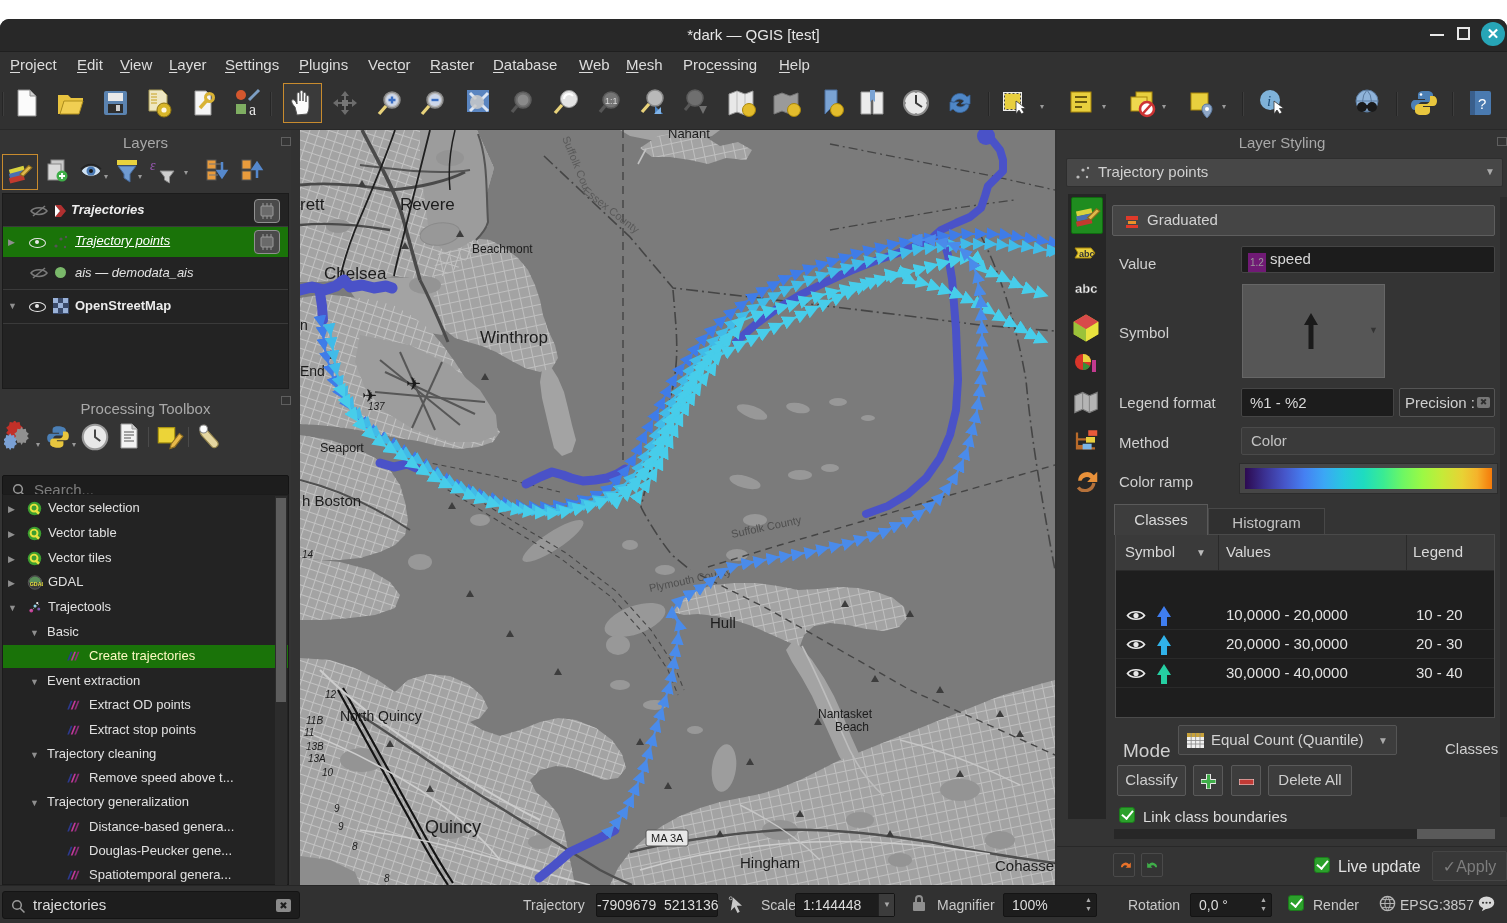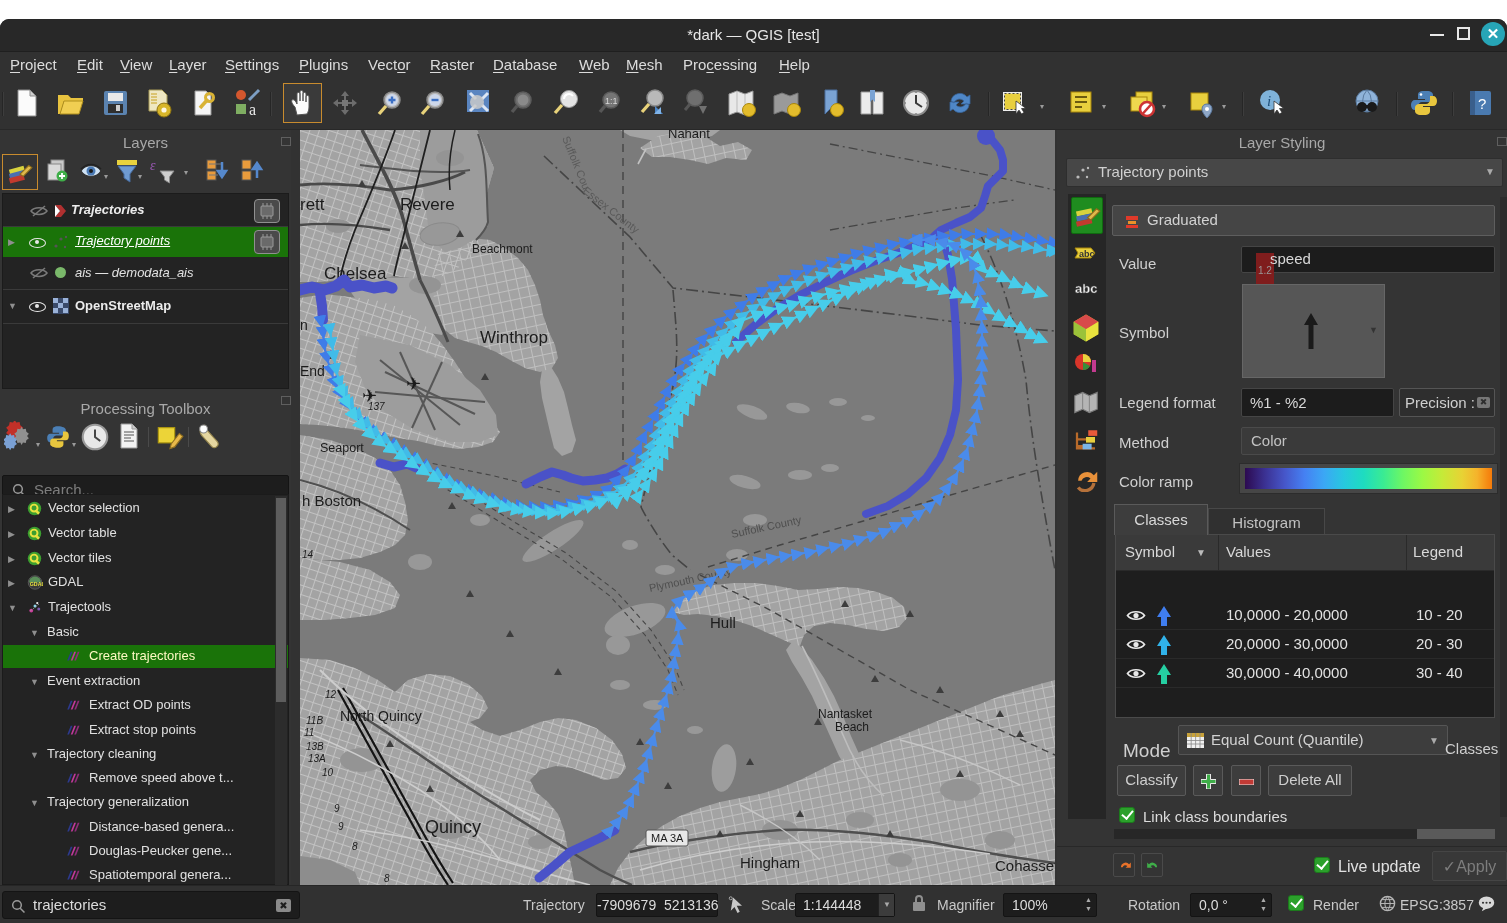--- a/index.html
+++ b/index.html
@@ -548,21 +548,21 @@
         <div class="cmb" style="left:55px;top:75px;width:383px;height:31px;background:#454545;border-color:#5e5e5e">
           <svg class="abs" style="left:12px;top:8px" width="15" height="14">
             <rect x="1" y="2" width="12" height="4" fill="#e03a2a"></rect>
             <rect x="3" y="7" width="8" height="3" fill="#e8912a"></rect>
             <rect x="1" y="11" width="12" height="3" fill="#e03a2a"></rect>
           </svg>
           <span class="abs" style="left:34px;top:5px;font-size:15px">Graduated</span>
         </div>
         <div class="lbl" style="left:62px;top:125px;font-size:15px">Value</div>
         <div class="inp" style="left:184px;top:116px;width:254px;height:27px">
-          <span class="abs" style="left:14px;top:6px;font-size:10px;color:#999;background:#7f1d1d;padding:12px 2px">1.2</span>
+          <span class="abs" style="left:6px;top:6px;font-size:10px;color:#999;background:#701a75;padding:4px 2px">1.2</span>
           <span class="abs" style="left:28px;top:3px;font-size:15px">speed</span>
         </div>
         <div class="lbl" style="left:62px;top:194px;font-size:15px">Symbol</div>
         <div class="abs" style="left:185px;top:154px;width:143px;height:94px;background:#565656;border:1px solid #666">
           <svg class="abs" style="left:57px;top:26px" width="22" height="40" viewBox="0 0 22 40">
             <path d="M11 2L18 14H13.5V38H8.5V14H4z" fill="#1a1a1a"></path>
           </svg>
           <span class="abs" style="right:6px;top:40px;color:#333;font-size:9px">▼</span>
         </div>
         <div class="lbl" style="left:62px;top:264px;font-size:15px">Legend format</div>
@@ -620,21 +620,21 @@
                 <circle cx="10" cy="6.5" r="2.6" fill="#e8e8e8"></circle>
               </svg></span>
             <svg class="abs" style="left:40px;top:4px" width="16" height="22" viewBox="0 0 16 22">
               <path d="M8 1l7 11H11v9H5v-9H1z" fill="#25cfa2"></path>
             </svg>
             <span class="abs" style="left:110px;top:5px;color:#e2e2e2;font-size:15px">30,0000 - 40,0000</span>
             <span class="abs" style="left:300px;top:5px;color:#e2e2e2;font-size:15px">30 - 40</span>
           </div>
         </div>
         <div class="lbl" style="left:66px;top:610px;font-size:19px">Mode</div>
-        <div class="cmb" style="left:121px;top:595px;width:270px;height:30px;background:#3d3d3d">
+        <div class="cmb" style="left:121px;top:595px;width:219px;height:30px;background:#3d3d3d">
           <svg class="abs" style="left:8px;top:7px" width="17" height="15" viewBox="0 0 17 15">
             <rect x="0" y="0" width="17" height="15" fill="#f0f0f0"></rect>
             <rect x="0" y="0" width="17" height="4" fill="#c8a23a"></rect>
             <path d="M4.2 0v15M8.6 0v15M13 0v15M0 7.5h17M0 11h17" stroke="#888" stroke-width=".8"></path>
           </svg>
           <span class="abs" style="left:32px;top:5px;font-size:15px">Equal Count (Quantile)</span>
           <span class="abs" style="right:8px;top:9px;color:#aaa;font-size:10px">▼</span>
         </div>
         <div class="lbl" style="left:388px;top:610px;font-size:15px">Classes</div>
         <div class="btn" style="left:60px;top:635px;width:69px;height:31px;padding-top:5px;font-size:15px">Classify</div>

